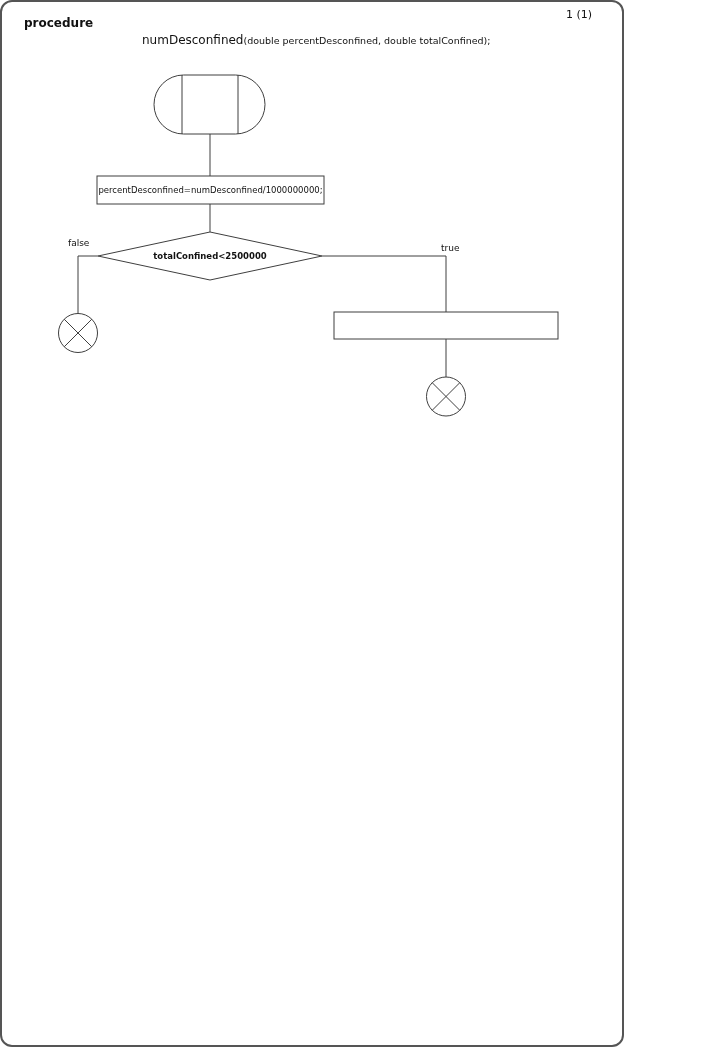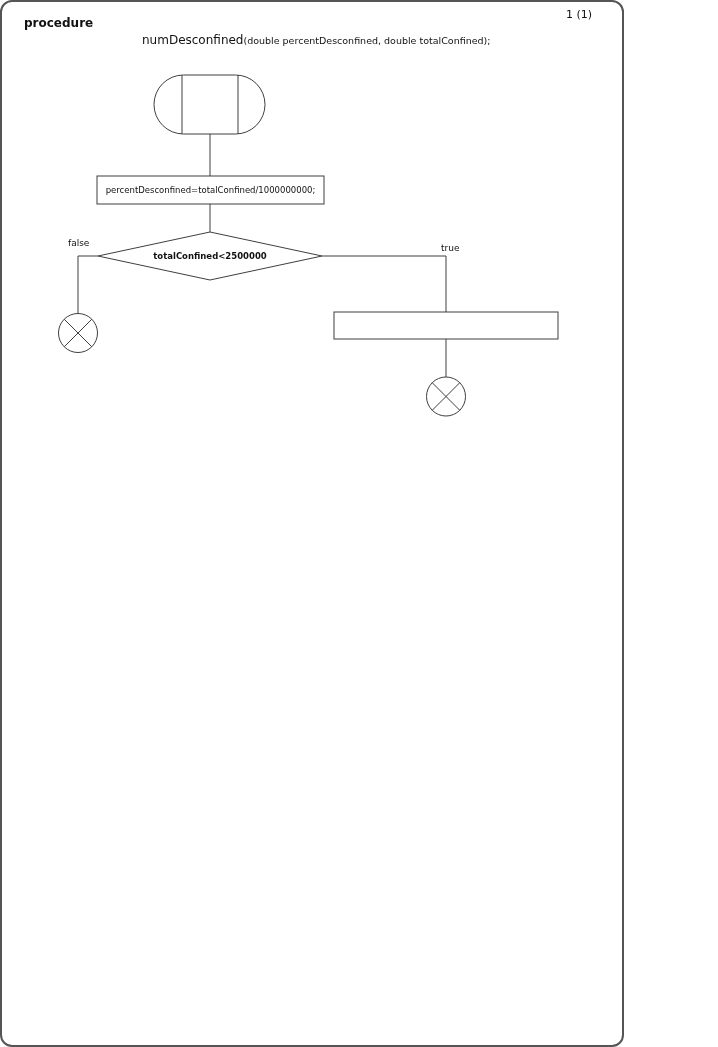--- a/index.html
+++ b/index.html
@@ -94,18 +94,18 @@
 
     <line x1="444" y1="337" x2="444" y2="375"></line>
 
     <g>
       <circle cx="444" cy="394.5" r="19.5"></circle>
       <line x1="430.2" y1="380.7" x2="457.8" y2="408.3"></line>
       <line x1="430.2" y1="408.3" x2="457.8" y2="380.7"></line>
     </g>
   </svg>
 
-  <div class="node-label lbl-box1">percentDesconfined=totalConfined/1000000000;</div>
+  <div class="node-label lbl-box1">percentDesconfined=numDesconfined/1000000000;</div>
   <div class="node-label lbl-dec">totalConfined&lt;2500000</div>
   <div class="edge-label lbl-false">false</div>
   <div class="edge-label lbl-true">true</div>
 
 </div>
 
 </body></html>

